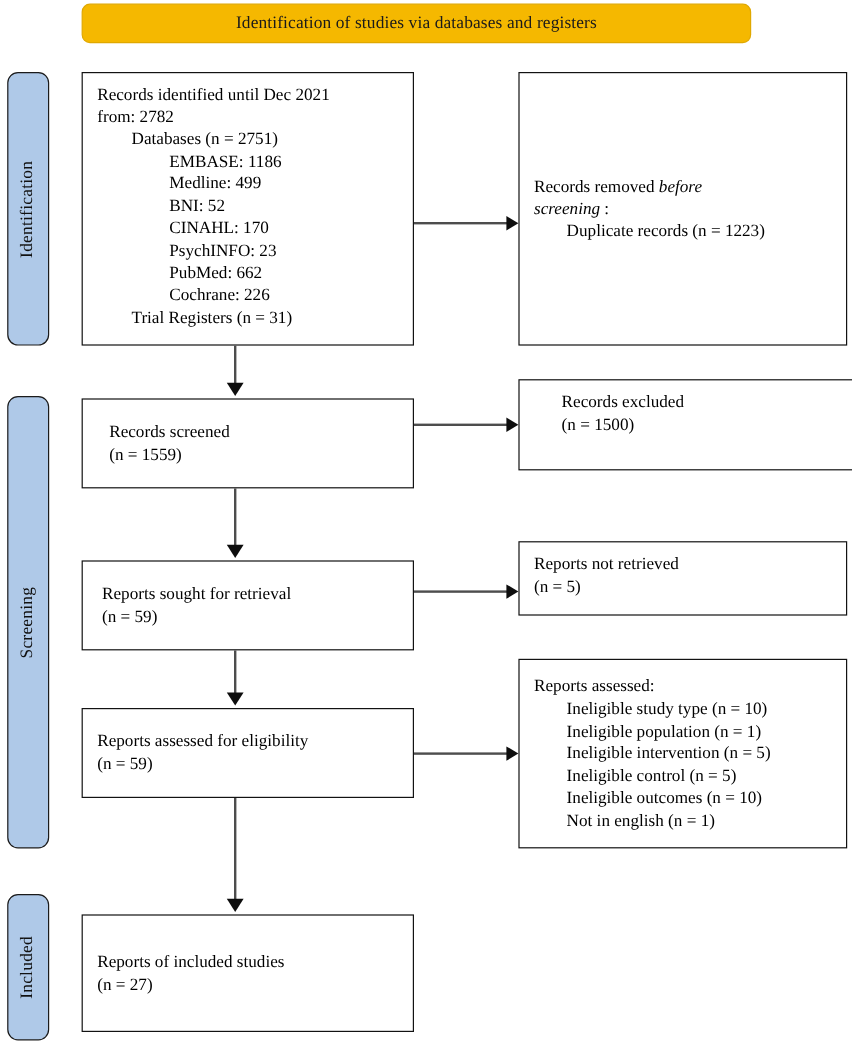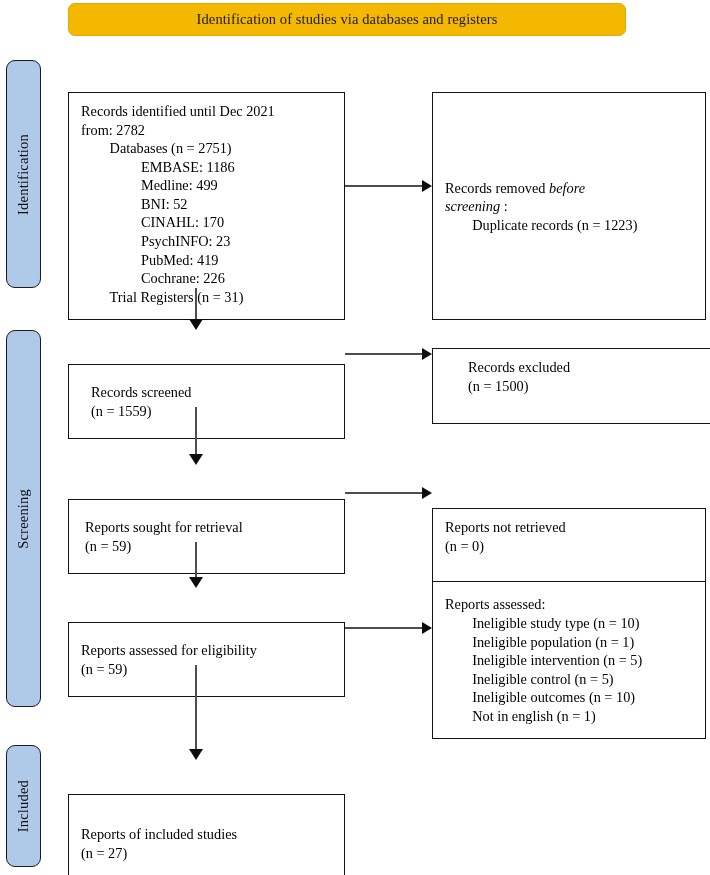--- a/index.html
+++ b/index.html
@@ -67,21 +67,20 @@
 
   
   .box {
     position: absolute;
     border: 1.6px solid #121212;
     background: #ffffff;
     box-sizing: border-box;
     padding: 9px 10px 8px 12px;
     font-size: 14.3px;
     line-height: 1.30;
-    margin-top: 32px;
   }
   .box.vcenter {
     display: flex;
     flex-direction: column;
     justify-content: center;
   }
   .box .ln { white-space: pre; }
   .box .ind1 { padding-left: 2.0em; }
   .box .ind2 { padding-left: 4.2em; }
   .box .ind-sub { padding-left: 1.9em; }
@@ -90,21 +89,21 @@
   
   #box-identified      { left: 68px;  top: 60px;  width: 277px; height: 228px; }
   #box-screened        { left: 68px;  top: 332px; width: 277px; height: 75px; padding-left: 22px;  }
   #box-sought          { left: 68px;  top: 467px; width: 277px; height: 75px; padding-left: 16px;  }
   #box-assessed        { left: 68px;  top: 590px; width: 277px; height: 75px;  }
   #box-included        { left: 68px;  top: 762px; width: 277px; height: 98px;  }
 
   
   #box-removed         { left: 432px; top: 60px;  width: 274px; height: 228px; }
   #box-excluded-recs   { left: 432px; top: 316px; width: 308px; height: 76px; padding-left: 35px;  }
-  #box-not-retrieved   { left: 432px; top: 476px; width: 274px; height: 92px;  }
+  #box-not-retrieved   { left: 432px; top: 451px; width: 274px; height: 62px;  }
   #box-reports-excl    { left: 432px; top: 549px; width: 274px; height: 158px; }
 
   
   .arrow-line-h {
     position: absolute;
     height: 1.6px;
     background: #4d4d4d;
   }
   .arrow-head-r {
     position: absolute;
@@ -147,21 +146,21 @@
 
   <div class="box" id="box-identified">
     <div class="ln">Records identified until Dec 2021</div>
     <div class="ln">from: 2782</div>
     <div class="ln ind1">Databases (n = 2751)</div>
     <div class="ln ind2">EMBASE: 1186</div>
     <div class="ln ind2">Medline: 499</div>
     <div class="ln ind2">BNI: 52</div>
     <div class="ln ind2">CINAHL: 170</div>
     <div class="ln ind2">PsychINFO: 23</div>
-    <div class="ln ind2">PubMed: 419</div>
+    <div class="ln ind2">PubMed: 662</div>
     <div class="ln ind2">Cochrane: 226</div>
     <div class="ln ind1">Trial Registers (n = 31)</div>
   </div>
 
   <div class="box vcenter" id="box-removed">
     <div class="ln"><span>Records removed </span><span class="italic">before</span></div>
     <div class="ln"><span class="italic">screening</span><span> :</span></div>
     <div class="ln ind-sub">Duplicate records (n = 1223)</div>
   </div>
 
@@ -175,21 +174,21 @@
     <div class="ln">(n = 1500)</div>
   </div>
 
   <div class="box vcenter" id="box-sought">
     <div class="ln">Reports sought for retrieval</div>
     <div class="ln">(n = 59)</div>
   </div>
 
   <div class="box" id="box-not-retrieved">
     <div class="ln">Reports not retrieved</div>
-    <div class="ln">(n = 0)</div>
+    <div class="ln">(n = 5)</div>
   </div>
 
   <div class="box vcenter" id="box-assessed">
     <div class="ln">Reports assessed for eligibility</div>
     <div class="ln">(n = 59)</div>
   </div>
 
   <div class="box vcenter" id="box-reports-excl">
     <div class="ln">Reports assessed:</div>
     <div class="ln ind-sub">Ineligible study type (n = 10)</div>

